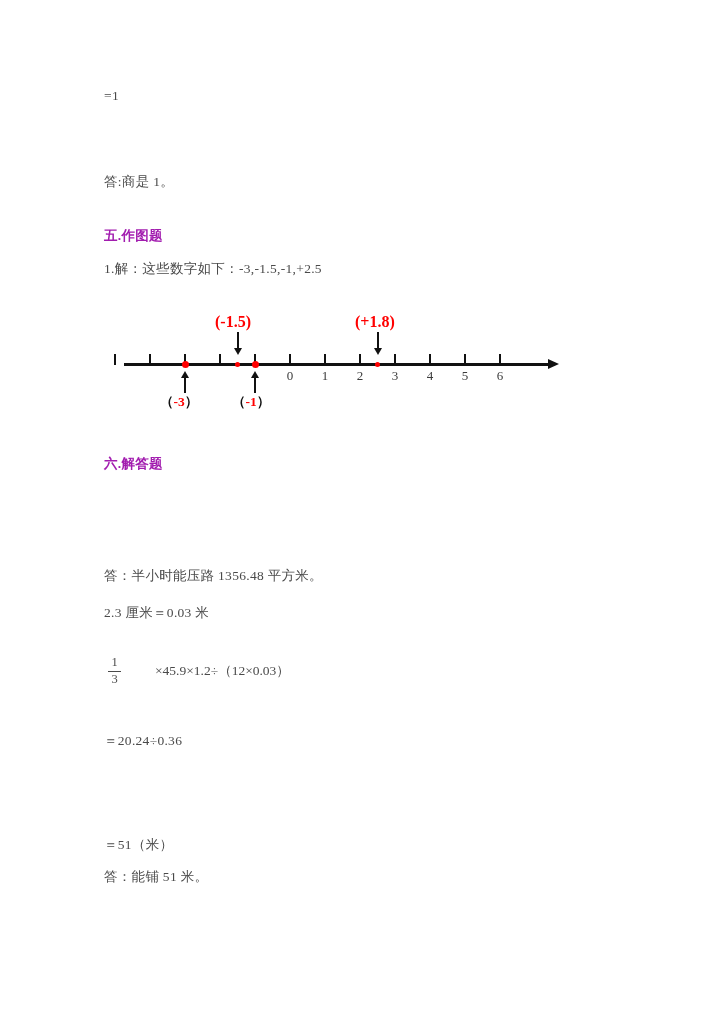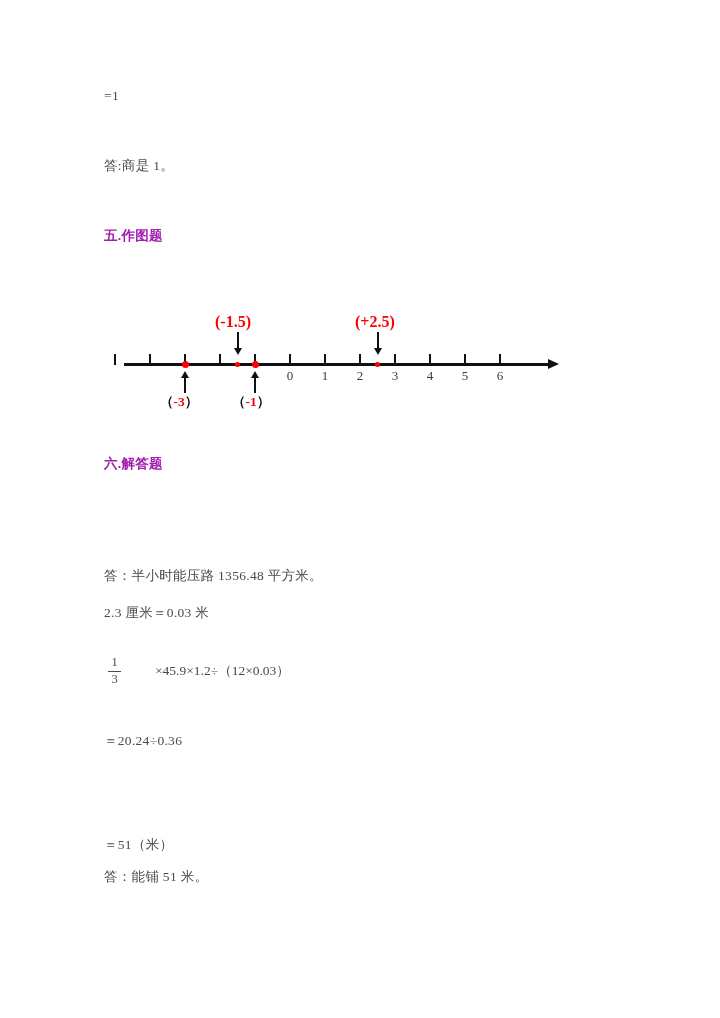--- a/index.html
+++ b/index.html
@@ -151,23 +151,24 @@
   }
   .frac .denom { padding: 0 3px; }
   .frac-rest { margin-left: 30px; text-align: right; }
 </style>
 </head>
 <body>
 
 <div class="page">
 
   <div class="line" style="top:88px;">=1</div>
-  <div class="line" style="top:158px;">答:商是 1。</div>
+  <div class="line" style="top:174px;">答:商是 1。</div>
 
   <div class="section-head" style="top:227px;">五.作图题</div>
+  <div class="line" style="top:261px;">1.解：这些数字如下：-3,-1.5,-1,+2.5</div>
 
   <div class="figure" id="numberline">
       <div class="axis" style="left: 124px; top: 363px; width: 424px; background: rgb(17, 17, 17);"></div>
       <div class="axis-arrow" style="left: 548px; top: 359px; border-left-color: rgb(17, 17, 17);"></div>
       <div class="tick" style="left: 114px; top: 354px; background: rgb(17, 17, 17);"></div>
       <div class="tick" style="left: 149px; top: 354px; background: rgb(17, 17, 17);"></div>
       <div class="tick" style="left: 184px; top: 354px; background: rgb(17, 17, 17);"></div>
       <div class="tick" style="left: 219px; top: 354px; background: rgb(17, 17, 17);"></div>
       <div class="tick" style="left: 254px; top: 354px; background: rgb(17, 17, 17);"></div>
       <div class="tick" style="left: 289px; top: 354px; background: rgb(17, 17, 17);"></div>
@@ -186,21 +187,21 @@
       <div class="axis-num" style="left: 490px; top: 368px;">6</div>
       <div class="dot" style="width: 7px; height: 7px; left: 181.5px; top: 360.5px; background: rgb(255, 0, 0);"></div>
       <div class="dot" style="width: 5px; height: 5px; left: 235px; top: 361.5px; background: rgb(255, 0, 0);"></div>
       <div class="dot" style="width: 7px; height: 7px; left: 251.5px; top: 360.5px; background: rgb(255, 0, 0);"></div>
       <div class="dot" style="width: 5px; height: 5px; left: 375px; top: 361.5px; background: rgb(255, 0, 0);"></div>
       <div class="red-label" style="left: 215px; top: 313px; color: rgb(255, 0, 0);">(-1.5)</div>
       <div class="arrow-down" style="left: 232.5px; top: 332px; height: 24px;">
         <div class="arrow-shaft" style="top:0;height:18px;"></div>
         <div class="arrow-head-down" style="top:16px;"></div>
       </div>
-      <div class="red-label" style="left: 355px; top: 313px; color: rgb(255, 0, 0);">(+2.5)</div>
+      <div class="red-label" style="left: 355px; top: 313px; color: rgb(255, 0, 0);">(+1.8)</div>
       <div class="arrow-down" style="left: 372.5px; top: 332px; height: 24px;">
         <div class="arrow-shaft" style="top:0;height:18px;"></div>
         <div class="arrow-head-down" style="top:16px;"></div>
       </div>
       <div class="arrow-up" style="left: 180px; top: 371px; height: 24px;">
         <div class="arrow-head-up" style="top:0;"></div>
         <div class="arrow-shaft" style="top:6px;height:16px;"></div>
       </div>
       <div class="paren-label" style="left: 160px; top: 393px;"><span>（</span><span class="num">-3</span><span>）</span></div>
       <div class="arrow-up" style="left: 250px; top: 371px; height: 24px;">

